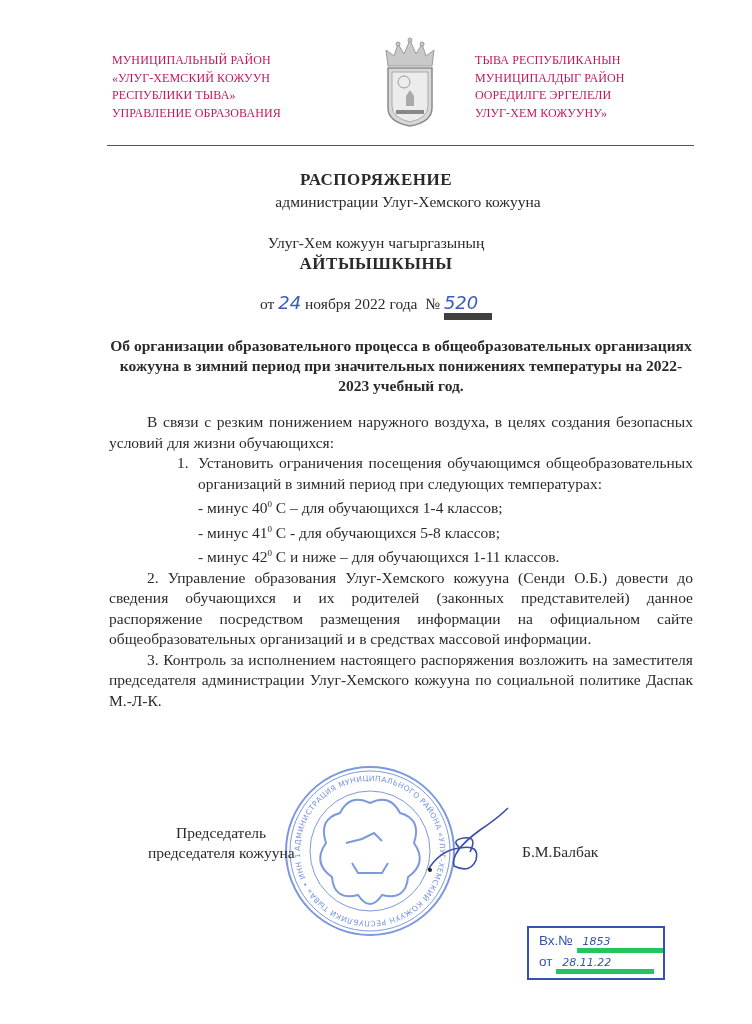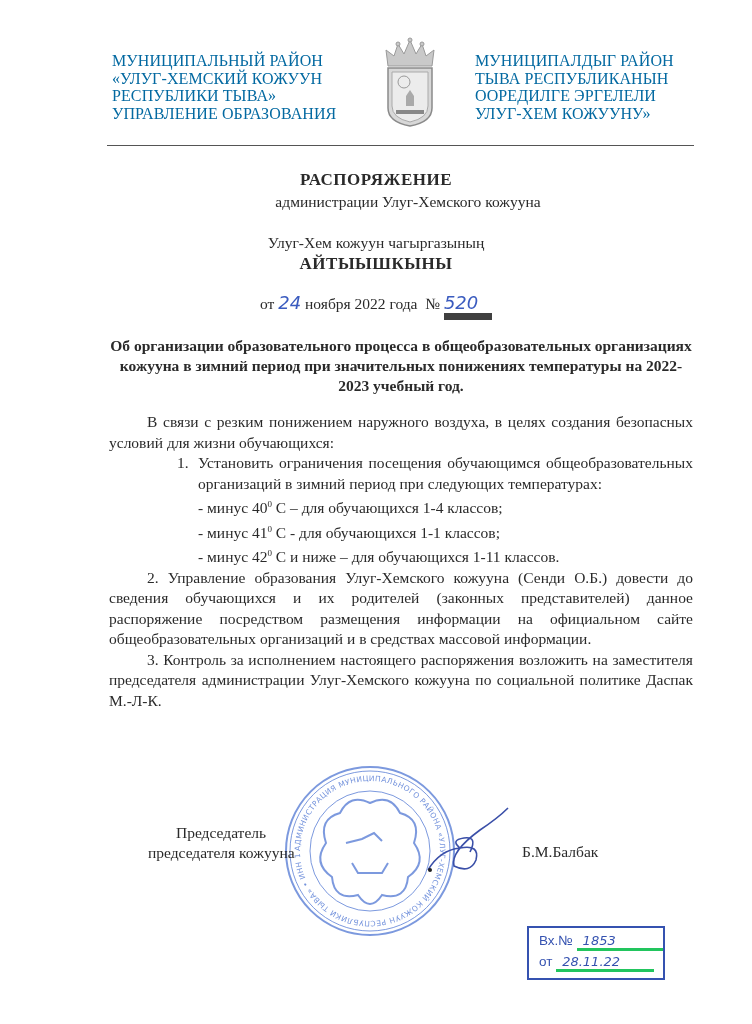--- a/index.html
+++ b/index.html
@@ -1,21 +1,21 @@
 <!DOCTYPE html>
 <html><head>
 <meta charset="utf-8">
 <style>
   html, body { margin:0; padding:0; }
   body {
     width:752px; height:1024px; background:#ffffff; position:relative; overflow:hidden;
     font-family:"Liberation Serif", serif; color:#2a2a2a;
   }
   .abs { position:absolute; }
-  .hdr { font-size:16px; line-height:17.5px; letter-spacing:0.1px; color:#0369a1; }
+  .hdr { font-size:12px; line-height:17.5px; letter-spacing:0.1px; color:#be185d; }
   .hdr div { white-space:nowrap; }
   #hdr-left { left:112px; top:52px; }
   #hdr-right { left:475px; top:52px; }
   #emblem { left:380px; top:36px; width:60px; height:92px; }
   #hrule { left:107px; top:145px; width:587px; height:1px; background:#555; }
   .center { left:0; width:752px; text-align:center; }
   .title-b { font-weight:bold; font-size:17px; letter-spacing:0.5px; }
   .sub { font-size:15.5px; }
   .hand { font-family:"DejaVu Sans", sans-serif; font-style:italic; color:#3a5bbf; font-size:18px; }
   #date-line { top:292px; font-size:15.5px; }
@@ -30,21 +30,21 @@
   .list1 .t { flex:1; text-align:justify; }
   .sub-item { padding-left:89px; white-space:nowrap; }
   sup { font-size:9px; vertical-align:6px; }
   #sig-left { left:148px; top:823px; font-size:15.5px; line-height:20px; }
   #sig-left .l1 { padding-left:28px; }
   #sig-name { left:522px; top:843px; font-size:15.5px; }
   #stamp { left:282px; top:763px; width:176px; height:176px; }
   #signature { left:420px; top:800px; width:100px; height:80px; }
   #incoming { left:527px; top:926px; width:134px; height:50px; border:2px solid #3552b0; color:#3552b0; font-family:"Liberation Sans", sans-serif; font-size:13.5px; }
   #incoming .r { position:absolute; left:10px; white-space:nowrap; }
-  #incoming .v { display:inline-block; border-bottom:3px solid #22c55e; width:80px; font-family:"DejaVu Sans", sans-serif; font-style:italic; font-size:13px; padding-left:6px; }
+  #incoming .v { display:inline-block; border-bottom:5px solid #22c55e; width:80px; font-family:"DejaVu Sans", sans-serif; font-style:italic; font-size:11px; padding-left:6px; }
 </style>
 </head>
 <body>
 
 <div id="hdr-left" class="abs hdr">
   <div>МУНИЦИПАЛЬНЫЙ РАЙОН</div>
   <div>«УЛУГ-ХЕМСКИЙ КОЖУУН</div>
   <div>РЕСПУБЛИКИ ТЫВА»</div>
   <div>УПРАВЛЕНИЕ ОБРАЗОВАНИЯ</div>
 </div>
@@ -59,22 +59,22 @@
     </g>
     <path d="M8 32 L52 32 L52 72 Q52 86 30 90 Q8 86 8 72 Z" fill="#d8d8d8" stroke="#8a8a8a" stroke-width="1.5"></path>
     <path d="M12 36 L48 36 L48 70 Q48 82 30 86 Q12 82 12 70 Z" fill="#ececec" stroke="#aaa" stroke-width="1"></path>
     <circle cx="24" cy="46" r="6" fill="none" stroke="#999"></circle>
     <path d="M26 60 L30 54 L34 60 L34 70 L26 70 Z" fill="#aaa"></path>
     <rect x="16" y="74" width="28" height="4" fill="#888"></rect>
   </svg>
 </div>
 
 <div id="hdr-right" class="abs hdr">
+  <div>ТЫВА РЕСПУБЛИКАНЫН</div>
   <div>МУНИЦИПАЛДЫГ РАЙОН</div>
-  <div>ТЫВА РЕСПУБЛИКАНЫН</div>
   <div>ООРЕДИЛГЕ ЭРГЕЛЕЛИ</div>
   <div>УЛУГ-ХЕМ КОЖУУНУ»</div>
 </div>
 
 <div id="hrule" class="abs"></div>
 
 <div class="abs center title-b" style="top:170px;">РАСПОРЯЖЕНИЕ</div>
 <div class="abs center sub" style="top:193px;padding-left:32px;">администрации Улуг-Хемского кожууна</div>
 <div class="abs center sub" style="top:234px;">Улуг-Хем кожуун чагыргазының</div>
 <div class="abs center title-b" style="top:254px;">АЙТЫЫШКЫНЫ</div>
@@ -91,21 +91,21 @@
 
 <div class="abs body" style="top:412px;">
   <p class="ind">В связи с резким понижением наружного воздуха, в целях создания безопасных условий для жизни обучающихся:</p>
   <div class="list1">
     <div class="row">
       <span class="n">1.</span>
       <span class="t">Установить ограничения посещения обучающимся общеобразовательных организаций в зимний период при следующих температурах:</span>
     </div>
   </div>
   <div class="sub-item"><span>- минус 4</span><span>0</span><sup>0</sup><span> С – для обучающихся 1-4 классов;</span></div>
-  <div class="sub-item"><span>- минус 4</span><span>1</span><sup>0</sup><span> С - для обучающихся 1-1 классов;</span></div>
+  <div class="sub-item"><span>- минус 4</span><span>1</span><sup>0</sup><span> С - для обучающихся 5-8 классов;</span></div>
   <div class="sub-item"><span>- минус 4</span><span>2</span><sup>0</sup><span> С и ниже – для обучающихся 1-11 классов.</span></div>
   <p class="ind">2. Управление образования Улуг-Хемского кожууна (Сенди О.Б.) довести до сведения обучающихся и их родителей (законных представителей) данное распоряжение посредством размещения информации на официальном сайте общеобразовательных организаций и в средствах массовой информации.</p>
   <p class="ind">3. Контроль за исполнением настоящего распоряжения возложить на заместителя председателя администрации Улуг-Хемского кожууна по социальной политике Даспак М.-Л-К.</p>
 </div>
 
 <div id="stamp" class="abs">
   <svg width="176" height="176" viewBox="0 0 176 176">
     <defs>
       <path id="stampArc" d="M88,88 m-70,0 a70,70 0 1,1 140,0 a70,70 0 1,1 -140,0"></path>
     </defs>

